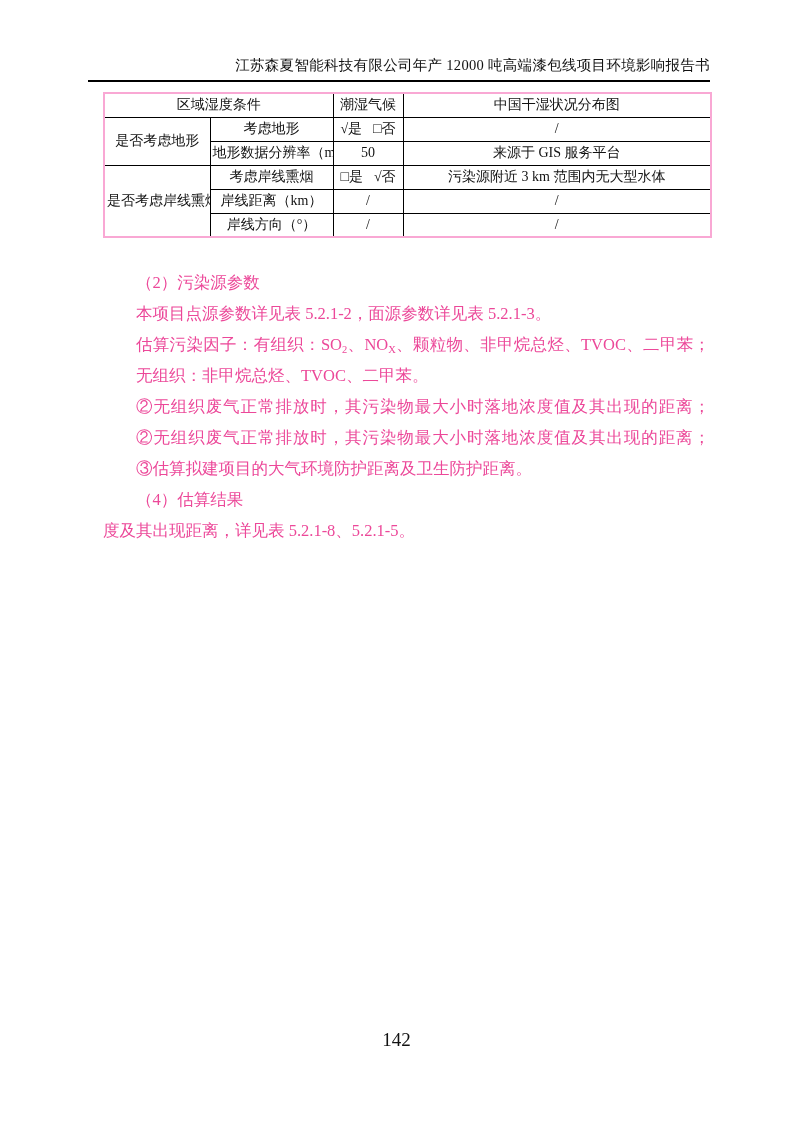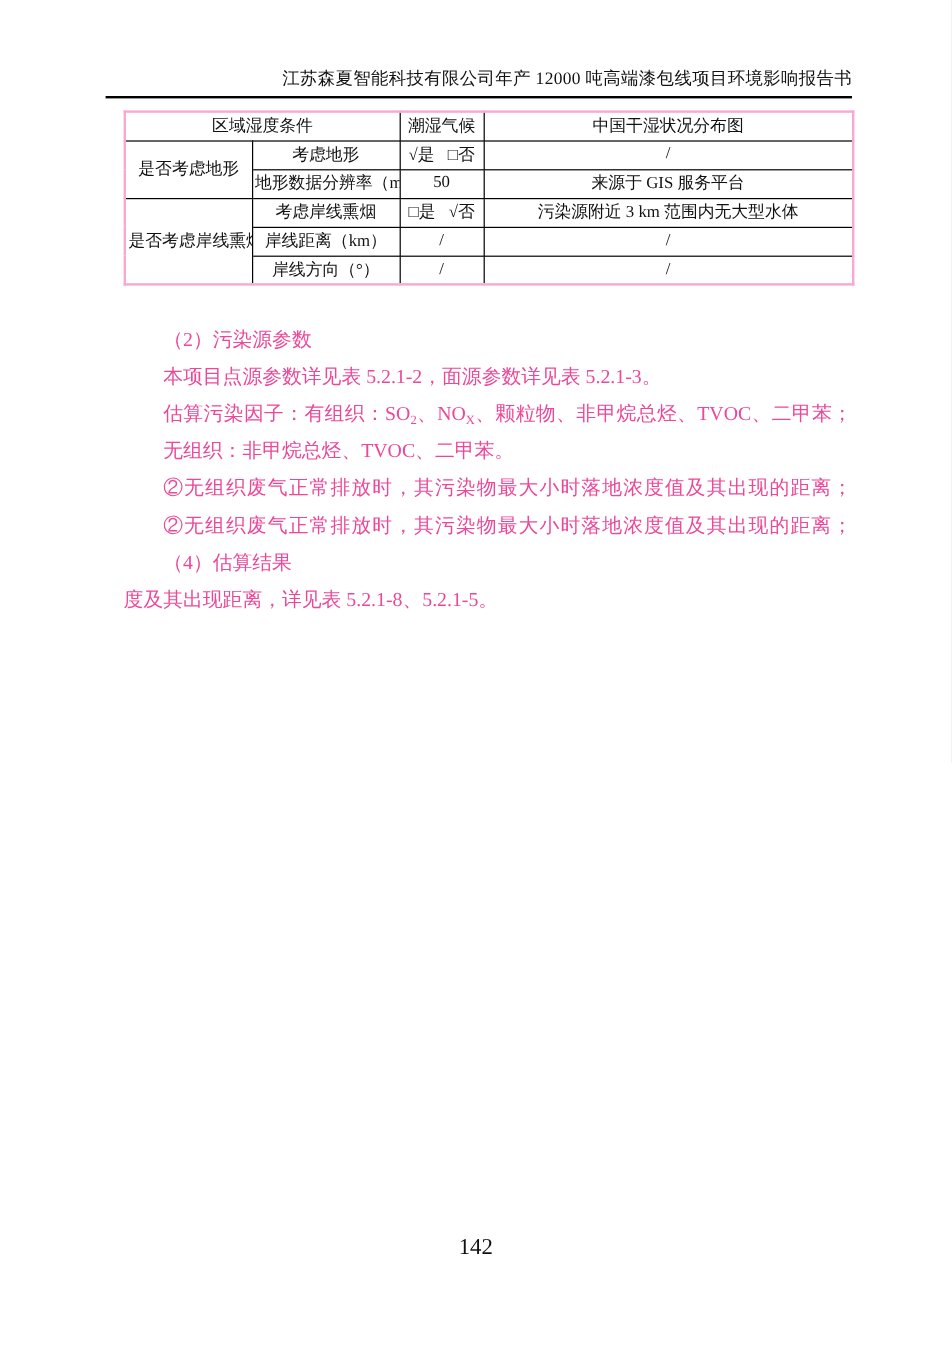--- a/index.html
+++ b/index.html
@@ -138,19 +138,20 @@
   </tbody>
     </table>
 
   <div class="doc-body">
     <div class="line indent">（2）污染源参数</div>
     <div class="line indent">本项目点源参数详见表 5.2.1-2，面源参数详见表 5.2.1-3。</div>
     <div class="line indent stretch"><span>估算污染因子：有组织：SO</span><sub>2</sub><span>、NO</span><sub>X</sub><span>、颗粒物、非甲烷总烃、TVOC、二甲苯；</span></div>
     <div class="line indent">无组织：非甲烷总烃、TVOC、二甲苯。</div>
     <div class="line indent stretch">②无组织废气正常排放时，其污染物最大小时落地浓度值及其出现的距离；</div>
     <div class="line indent stretch">②无组织废气正常排放时，其污染物最大小时落地浓度值及其出现的距离；</div>
+    <div class="line indent">③估算拟建项目的大气环境防护距离及卫生防护距离。</div>
     <div class="line indent">（4）估算结果</div>
     <div class="line">度及其出现距离，详见表 5.2.1-8、5.2.1-5。</div>
   </div>
 
   <div class="page-number">142</div>
 
 </div>
 
 </body></html>

